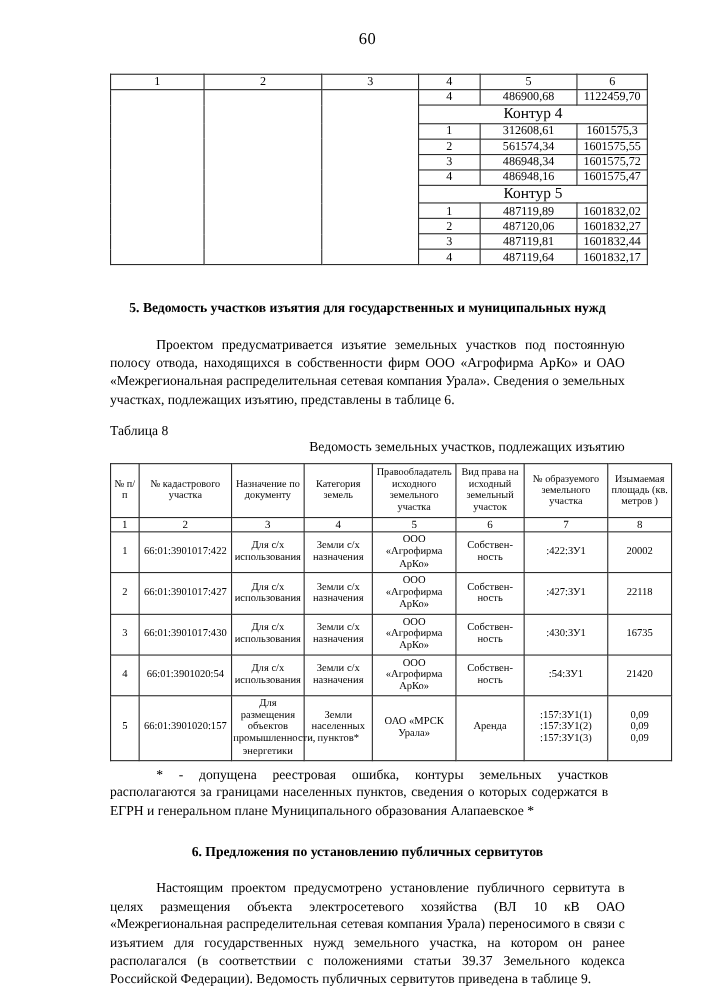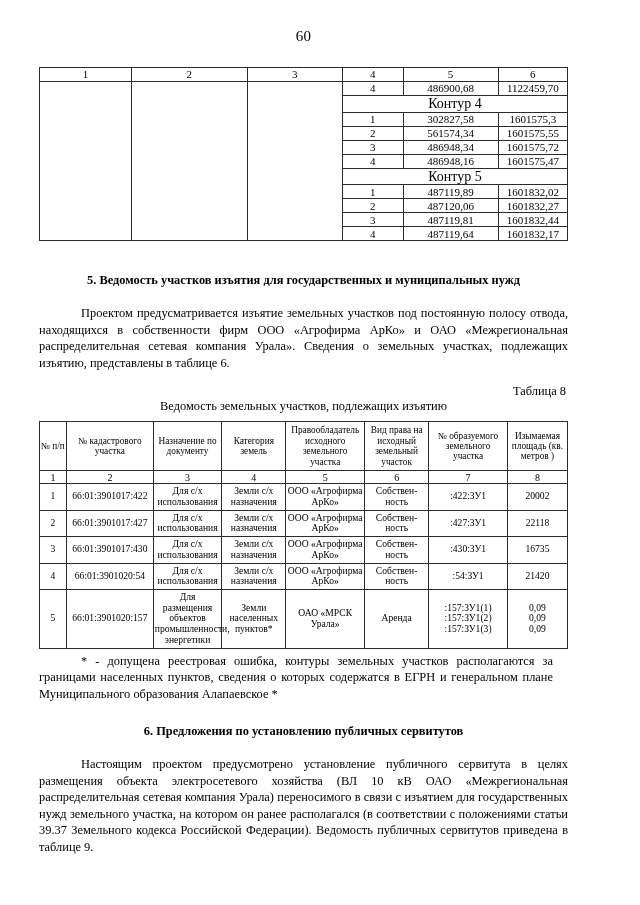--- a/index.html
+++ b/index.html
@@ -13,21 +13,21 @@
     font-family: "Liberation Serif", "DejaVu Serif", serif;
     color: #000000;
     font-size: 11.5px;
     position: relative;
     overflow: hidden;
   }
   .page {
     width: 640px;
     height: 669px;
     box-sizing: border-box;
-    padding: 28px 72px 0 39px;
+    padding: 28px 72px 0 100px;
     position: relative;
   }
 
   
   .page-number {
     text-align: center;
     font-size: 15px;
     margin: 0 0 22px 0;
     letter-spacing: 0.3px;
   }
@@ -77,27 +77,27 @@
 
   h2.section-head {
     margin: 0;
     text-align: center;
     font-size: 12.4px;
     font-weight: bold;
     line-height: 1.3;
   }
 
   .table-label-right {
-    text-align: right;
+    text-align: left;
     font-size: 12.4px;
     margin: 0;
     padding-right: 2px;
   }
   .table-caption-center {
-    text-align: center;
+    text-align: right;
     font-size: 12.4px;
     margin: 0;
   }
 
   
   .main-table {
     margin-top: 7px;
     margin-bottom: 4px;
   }
   .main-table th {
@@ -166,21 +166,21 @@
         <td rowspan="11" class="blank-cell"></td>
         <td>4</td>
         <td>486900,68</td>
         <td>1122459,70</td>
       </tr>
       <tr>
         <td colspan="3" class="contour-cell">Контур 4</td>
       </tr>
       <tr>
         <td>1</td>
-        <td>302827,58</td>
+        <td>312608,61</td>
         <td>1601575,3</td>
       </tr>
       <tr>
         <td>2</td>
         <td>561574,34</td>
         <td>1601575,55</td>
       </tr>
       <tr>
         <td>3</td>
         <td>486948,34</td>

